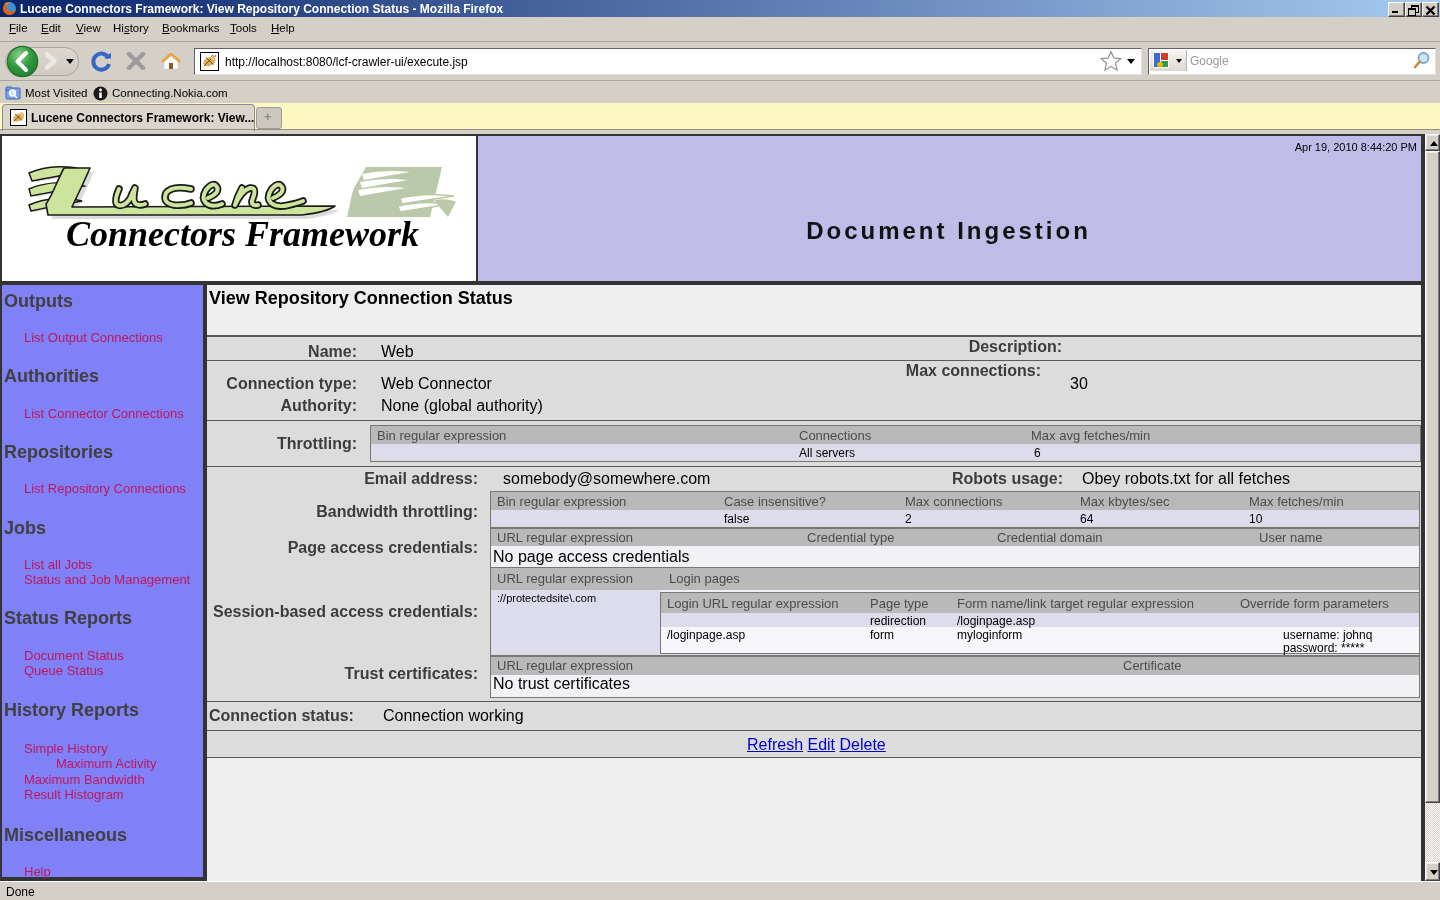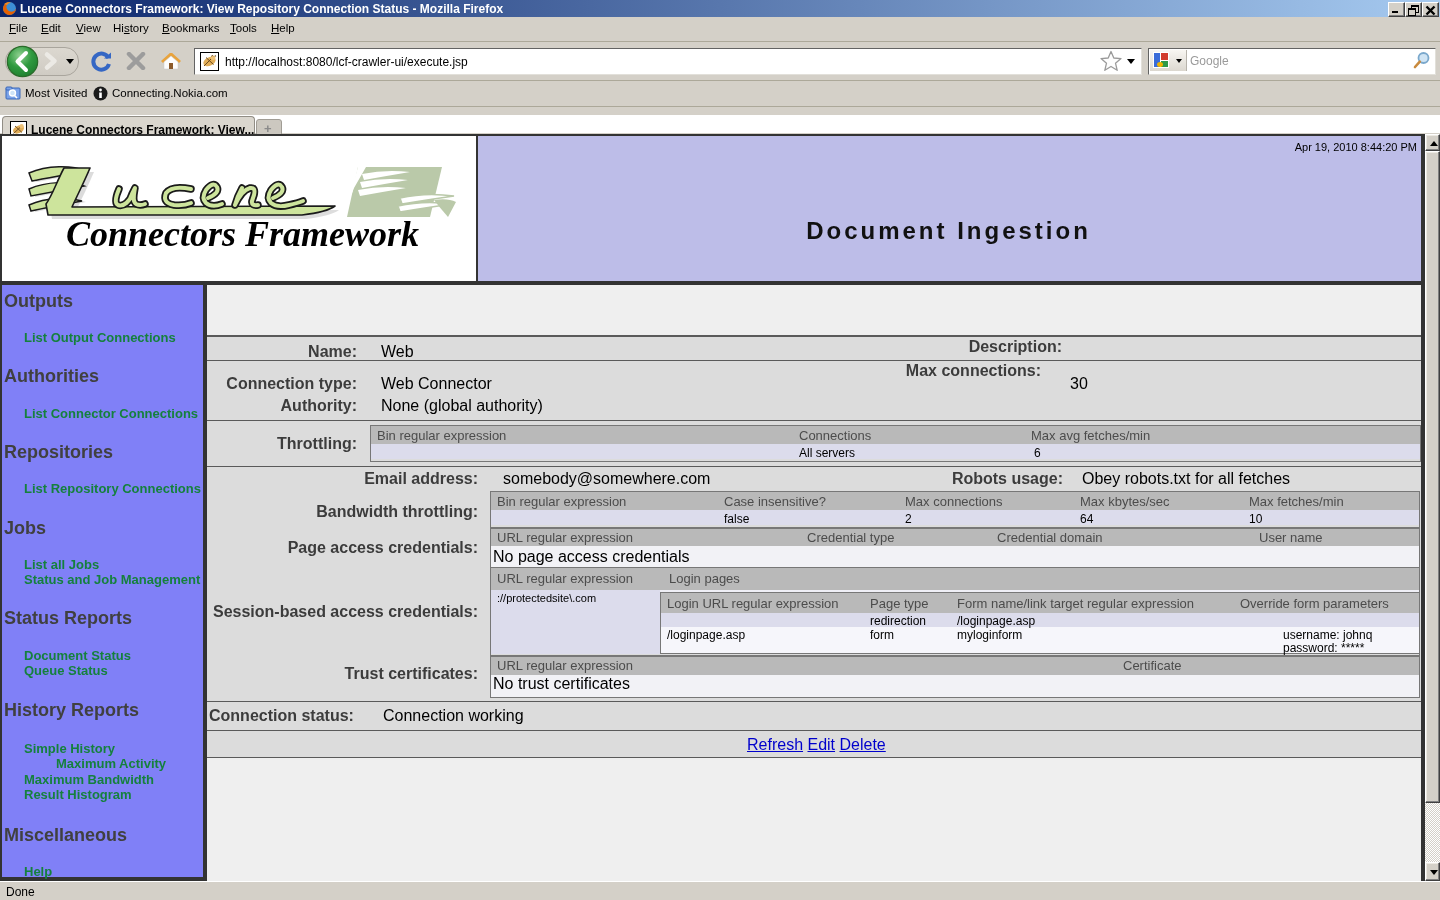--- a/index.html
+++ b/index.html
@@ -2,21 +2,21 @@
 <html><head><meta charset="utf-8"><style>
 html,body{margin:0;padding:0;width:1440px;height:900px;overflow:hidden;background:#d4d0c8;font-family:"Liberation Sans",sans-serif;}
 .a{position:absolute;}
 .lbl{position:absolute;font-weight:bold;color:#3c3c3c;font-size:16px;white-space:nowrap;}
 .val{position:absolute;color:#000;font-size:16px;white-space:nowrap;}
 .sm{position:absolute;font-size:12px;color:#000;white-space:nowrap;}
 .hdr{position:absolute;font-size:13px;color:#4c4c4c;white-space:nowrap;}
 .band{position:absolute;left:207px;width:1214px;background:#dcdcdc;}
 .line{position:absolute;left:207px;width:1214px;height:1px;background:#5a5a5a;}
 .sh{position:absolute;left:4px;font-size:18px;font-weight:bold;color:#404040;white-space:nowrap;}
-.sl{position:absolute;left:24px;font-size:13px;font-weight:bold;color:#15803d;white-space:nowrap;}
+.sl{position:absolute;left:24px;font-size:13px;font-weight:normal;color:#be185d;white-space:nowrap;}
 .stb{position:absolute;background:#b9b9b9;}
 .menu span{position:absolute;top:5px;font-size:11.5px;color:#000;}
 u{text-decoration:underline;}
 </style></head>
 <body>
 
 <div class="a" style="left:0;top:0;width:1440px;height:17px;background:linear-gradient(to right,#0a246a,#a6caf0);">
   <svg class="a" style="left:2px;top:1px" width="15" height="15" viewBox="0 0 15 15">
     <circle cx="7.5" cy="7.5" r="6.5" fill="#3d8fd6"></circle>
     <path d="M7.5 1 A6.5 6.5 0 1 0 14 7.5 A5 5 0 1 1 7.5 1Z" fill="#e66000"></path>
@@ -122,21 +122,21 @@
   </svg>
   <span class="a" style="left:25px;top:6px;font-size:11.5px;color:#000;">Most Visited</span>
   <svg class="a" style="left:93px;top:5px" width="15" height="15" viewBox="0 0 15 15">
     <circle cx="7.5" cy="7.5" r="7" fill="#1a1a1a"></circle>
     <circle cx="7.5" cy="4" r="1.4" fill="#fff"></circle>
     <rect x="6.2" y="6.5" width="2.6" height="5.5" fill="#fff"></rect>
   </svg>
   <span class="a" style="left:112px;top:6px;font-size:11.5px;color:#000;">Connecting.Nokia.com</span>
 </div>
 
-<div class="a" style="left:0;top:115px;width:1440px;height:18px;background:#ffffff;">
+<div class="a" style="left:0;top:103px;width:1440px;height:27px;background:#fef9c3;">
   <div class="a" style="left:2px;top:1px;width:251px;height:26px;background:#dad6ce;border:1px solid #918d85;border-bottom:none;border-radius:4px 4px 0 0;"></div>
   <div class="a" style="left:10px;top:6px;width:15px;height:15px;background:#fff;border:1px solid #000;">
     <svg width="15" height="15" viewBox="0 0 15 15">
       <ellipse cx="7.5" cy="7.5" rx="5.8" ry="3.7" fill="#e2ae58" transform="rotate(-25 7.5 7.5)"></ellipse>
       <path d="M2.5 11.5 L9 5.5 M4 4 L11 10.5" stroke="#6b4a1e" stroke-width="0.9" fill="none"></path>
       <circle cx="10.6" cy="4.2" r="2.1" fill="#eec278"></circle>
     </svg>
   </div>
   <span class="a" style="left:31px;top:8px;font-size:12px;font-weight:bold;color:#000;">Lucene Connectors Framework: View...</span>
   <div class="a" style="left:256px;top:4px;width:24px;height:20px;background:#ccc8c0;border:1px solid #a09c94;border-radius:3px;"></div>
@@ -223,20 +223,21 @@
   <div class="sl" style="top:514px;">Document Status</div>
   <div class="sl" style="top:529px;">Queue Status</div>
   <div class="sh" style="top:566px;">History Reports</div>
   <div class="sl" style="top:607px;">Simple History</div>
   <div class="sl" style="top:622px;margin-left:32px;">Maximum Activity</div>
   <div class="sl" style="top:638px;">Maximum Bandwidth</div>
   <div class="sl" style="top:653px;">Result Histogram</div>
   <div class="sh" style="top:691px;">Miscellaneous</div>
   <div class="sl" style="top:730px;">Help</div>
 
+  <span class="a" style="left:209px;top:154px;font-size:18px;font-weight:bold;color:#000;">View Repository Connection Status</span>
 
   <div class="band" style="top:203px;height:24px;"></div>
   <div class="band" style="top:227px;height:59px;"></div>
   <div class="band" style="top:287px;height:45px;"></div>
   <div class="band" style="top:333px;height:234px;"></div>
   <div class="band" style="top:568px;height:28px;"></div>
   <div class="band" style="top:597px;height:26px;"></div>
 
   <div class="line" style="top:201px;height:2px;"></div>
   <div class="line" style="top:226px;"></div>

